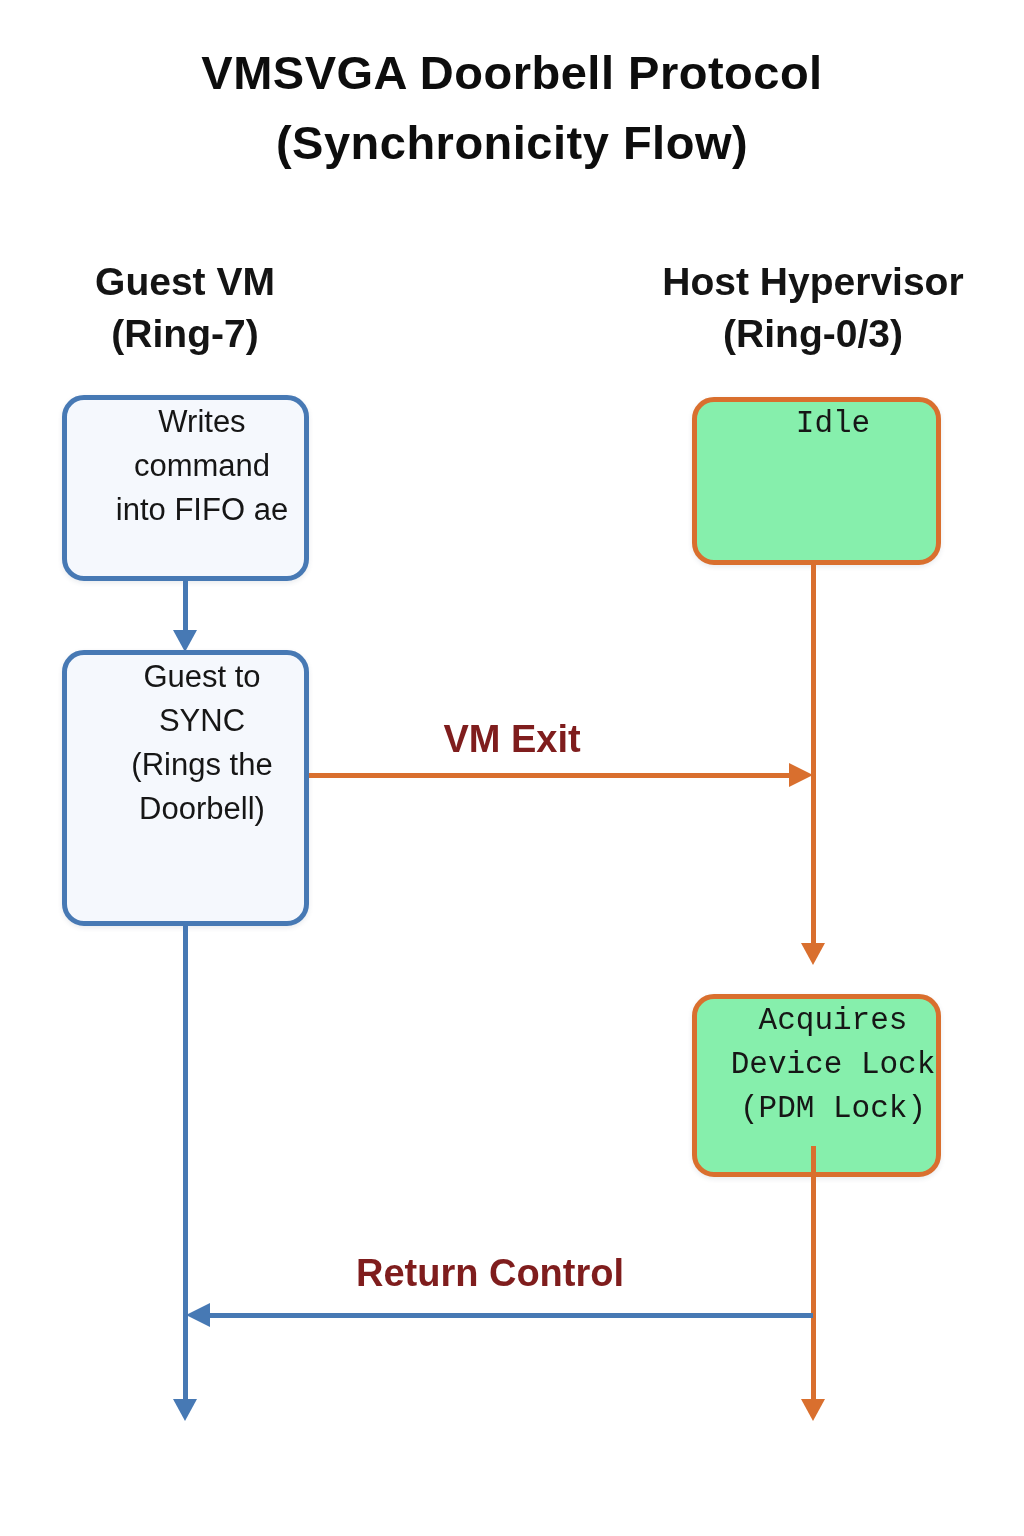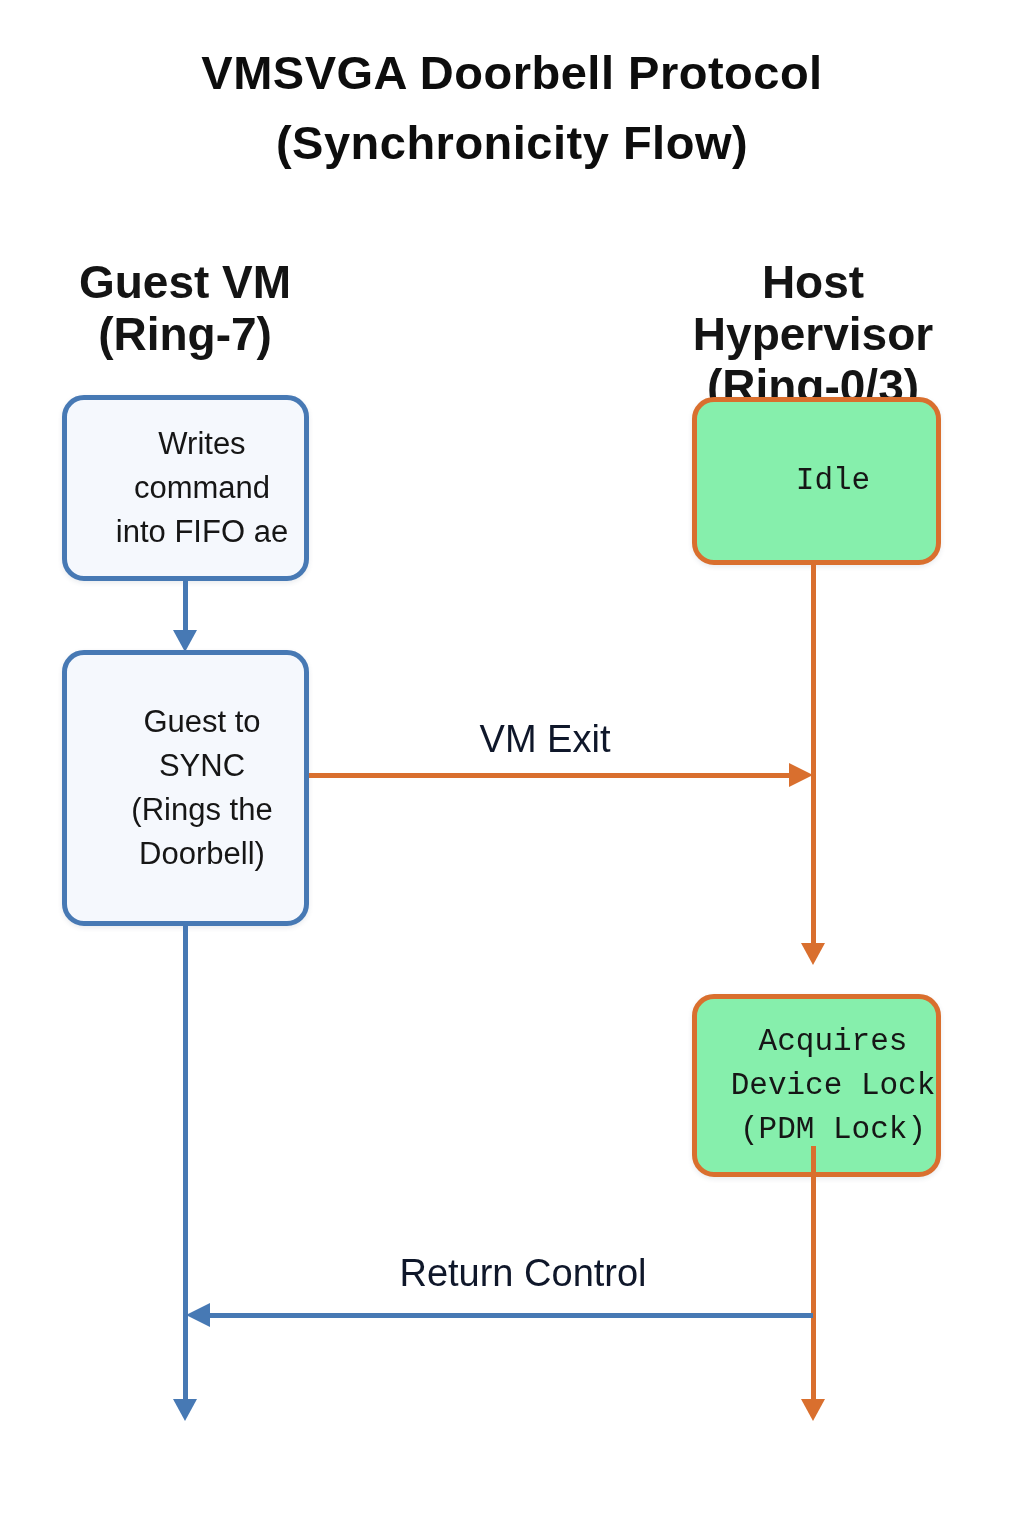--- a/index.html
+++ b/index.html
@@ -26,37 +26,36 @@
     text-align: center;
     font-size: 47px;
     font-weight: 700;
     line-height: 70px;
     color: #0d0d0d;
     letter-spacing: 0.5px;
   }
   .lane-header {
     position: absolute;
     text-align: center;
-    font-size: 46px;
+    font-size: 39px;
     font-weight: 700;
     line-height: 52px;
     color: #141414;
   }
   .lane-header.guest { left: 25px;  top: 256px; width: 320px; }
   .lane-header.host  { left: 653px; top: 256px; width: 320px; }
 
   
   .node {
     position: absolute;
     box-sizing: border-box;
     border-radius: 22px;
     display: flex;
     flex-direction: column;
     align-items: center;
-    justify-content: center;
     text-align: center;
     font-size: 31px;
     line-height: 44px;
     color: #161616;
     box-shadow: 0 2px 5px rgba(40,60,90,0.10);
     padding-left: 33px;
   }
   .node.guest {
     border: 5px solid #4779b4;
     background: #f5f8fd;
@@ -107,23 +106,22 @@
     width: 0; height: 0;
     border-top: 12px solid transparent;
     border-bottom: 12px solid transparent;
     border-right: 24px solid #4779b4;
   }
 
   .arrow-label {
     position: absolute;
     text-align: center;
     font-size: 38px;
-    font-weight: 400;
-    color: #0f172a;
-    margin-left: 33px;
+    font-weight: 700;
+    color: #7f1d1d;
   }
   .arrow-label.vm-exit  { left: 362px; top: 718px;  width: 300px; }
   .arrow-label.return   { left: 290px; top: 1252px; width: 400px; }
 </style>
 </head>
 <body>
 
 <div class="canvas">
 
   <div class="title">

